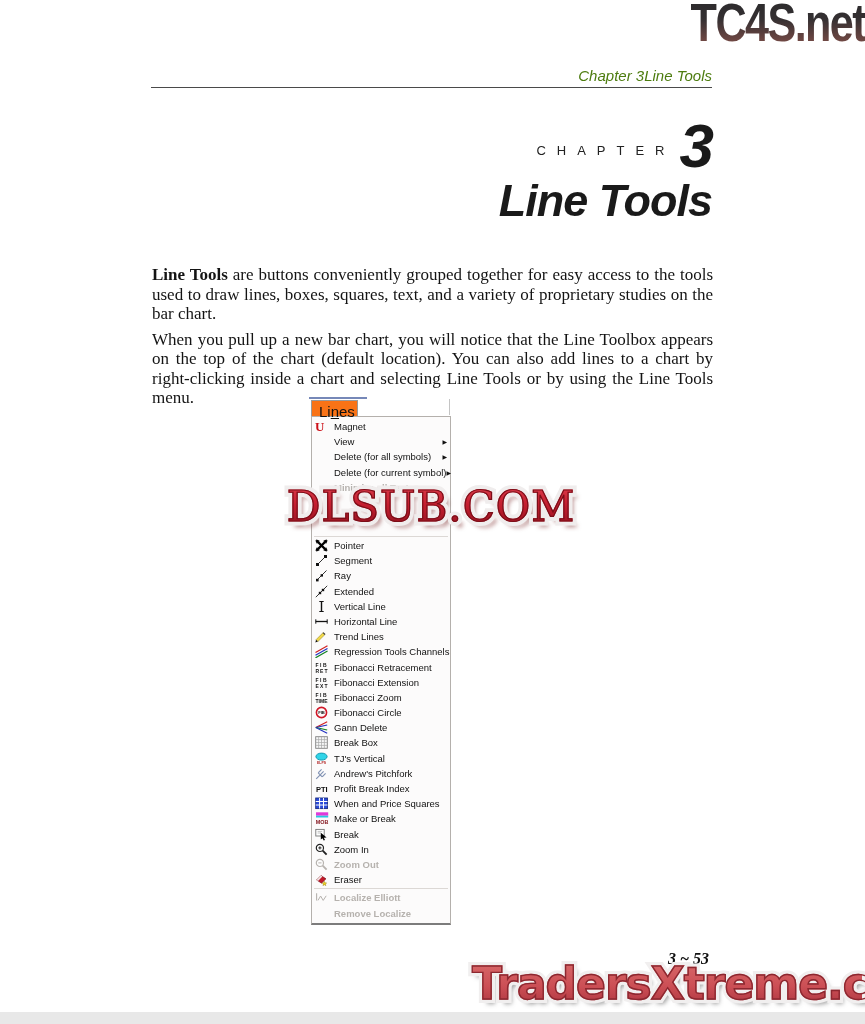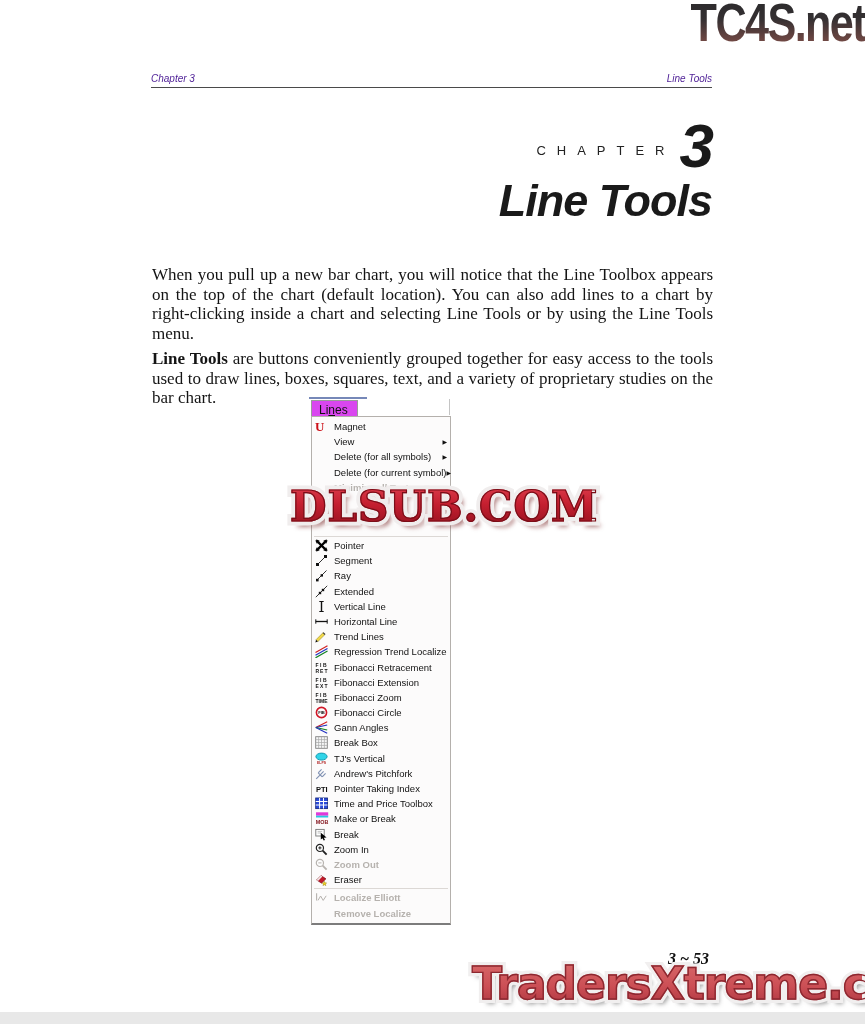--- a/index.html
+++ b/index.html
@@ -8,23 +8,23 @@
 
   
   .tc4s{position:absolute;top:-9px;right:0px;z-index:4;
         font-family:"Liberation Sans",sans-serif;font-weight:bold;font-size:54px;
         letter-spacing:-2px;transform:scaleX(.80);transform-origin:top right;
         background:linear-gradient(180deg,#28282a 0%,#343032 45%,#6e4743 80%,#8a5b52 100%);
         -webkit-background-clip:text;background-clip:text;color:transparent;}
 
   
   .runhead{position:absolute;left:151px;top:61px;width:561px;height:23px;z-index:2;
-           display:flex;justify-content:space-between;align-items:flex-end;
+           display:flex;justify-content:flex-end;align-items:flex-end;
            border-bottom:1.5px solid #4a4a4a;
-           font-family:"Liberation Sans",sans-serif;font-style:italic;font-size:10px;color:#4c1d95;
+           font-family:"Liberation Sans",sans-serif;font-style:italic;font-size:15px;color:#4d7c0f;
            padding-bottom:3px;box-sizing:content-box;}
 
   
   .chap{position:absolute;right:153px;top:118px;text-align:right;z-index:2;color:#1a1a1a;}
   .chap-row{display:flex;align-items:flex-end;justify-content:flex-end;}
   .chap-eyebrow{font-family:"Liberation Sans",sans-serif;font-size:13px;letter-spacing:11px;
                 margin:0 4px 16px 0;color:#222;}
   .chap-num{font-family:"Liberation Sans",sans-serif;font-weight:bold;font-style:italic;
             font-size:62px;line-height:56px;letter-spacing:-2px;}
   .chap-title{font-family:"Liberation Sans",sans-serif;font-weight:bold;font-style:italic;
@@ -35,43 +35,43 @@
             font-family:"Liberation Serif",serif;font-size:17px;line-height:19.5px;
             text-align:justify;color:#141414;}
   .bodytext p{margin:0 0 6px 0;}
   .lead{font-weight:bold;}
 
   
   .menu-wrap{position:absolute;left:306px;top:397px;z-index:2;
              font-family:"Liberation Sans",sans-serif;}
   .menu-topline{width:58px;height:2px;background:#7688b8;border-bottom:1px solid #fff;margin-left:3px;}
   .menu-tab{margin-left:5px;width:47px;height:16px;border:1px solid #9a9a9a;border-bottom:none;
-            background:#d946ef;font-size:12px;color:#111;padding:2px 0 0 7px;box-sizing:border-box;}
+            background:#f97316;font-size:15px;color:#111;padding:2px 0 0 7px;box-sizing:border-box;}
   .menu-tab u{text-decoration:underline;}
   .menu-panel{margin-left:5px;width:140px;background:#fcfbfb;border:1px solid #b4b0ac;
               border-bottom:2px solid #7c7c7c;box-sizing:border-box;padding:2px 0;}
   .menu-item{height:15.2px;display:flex;align-items:center;padding-left:3px;
              font-size:9.5px;color:#111;white-space:nowrap;}
   .menu-item.disabled{color:#b6b2ae;font-weight:bold;}
   .mi-icon{flex:0 0 15px;width:15px;height:13px;margin-right:4px;display:flex;
            align-items:center;justify-content:flex-start;overflow:visible;}
   .mi-arrow{margin-left:auto;padding-right:3px;font-size:6px;color:#111;}
   .menu-sep{height:1px;background:#dcd8d5;margin:1px 2px;}
   .menu-spacer{height:40px;}
   .magnet-u{font-family:"Liberation Serif",serif;font-weight:bold;font-size:13px;color:#cc1018;line-height:12px;}
   .menu-vline{position:absolute;left:143px;top:2px;width:1px;height:16px;background:#c4c4c4;}
 
   
   .wm{position:absolute;text-align:center;pointer-events:none;}
   .wm .back,.wm .front{display:block;white-space:nowrap;}
   .wm .back{position:absolute;left:0;top:0;width:100%;}
   .wm .front{position:relative;}
 
-  .wm-dlsub{left:290px;top:482px;width:302px;z-index:6;
-            font-family:"DejaVu Serif",serif;font-weight:bold;font-size:42px;letter-spacing:1px;}
+  .wm-dlsub{left:280px;top:482px;width:302px;z-index:6;
+            font-family:"DejaVu Serif",serif;font-weight:normal;font-size:42px;letter-spacing:1px;}
   .wm-dlsub .back{color:#f0eded;-webkit-text-stroke:9px #f0eded;
                   text-shadow:5px 6px 4px rgba(115,30,30,.55),-2px -2px 2px rgba(160,160,160,.3);}
   .wm-dlsub .front{background:linear-gradient(180deg,#e04050 0%,#c51f30 45%,#8e0f1c 100%);
                    -webkit-background-clip:text;background-clip:text;color:transparent;
                    -webkit-text-stroke:1.2px #7a0e18;}
 
   .wm-traders{left:472px;top:958px;width:390px;z-index:6;
               font-family:"DejaVu Sans",sans-serif;font-weight:bold;font-size:44px;letter-spacing:-1px;}
   .wm-traders .back{color:#f1efef;-webkit-text-stroke:8px #f1efef;
                     text-shadow:4px 5px 4px rgba(90,90,90,.55);}
@@ -96,22 +96,22 @@
 
   <div class="chap">
     <div class="chap-row">
       <span class="chap-eyebrow">CHAPTER</span>
       <span class="chap-num">3</span>
     </div>
     <div class="chap-title">Line Tools</div>
   </div>
 
   <div class="bodytext">
+    <p><span class="lead">Line Tools</span><span> are buttons conveniently grouped together for easy access to the tools used to draw lines, boxes, squares, text, and a variety of proprietary studies on the bar chart.</span></p>
     <p>When you pull up a new bar chart, you will notice that the Line Toolbox appears on the top of the chart (default location). You can also add lines to a chart by right-clicking inside a chart and selecting Line Tools or by using the Line Tools menu.</p>
-    <p><span class="lead">Line Tools</span><span> are buttons conveniently grouped together for easy access to the tools used to draw lines, boxes, squares, text, and a variety of proprietary studies on the bar chart.</span></p>
   </div>
 
   <div class="menu-wrap">
     <div class="menu-topline"></div>
     <div class="menu-vline"></div>
     <div class="menu-tab" id="menu-tab">Li<u>n</u>es</div>
     <div class="menu-panel" id="menu-panel">
         <div class="menu-item">
           <span class="mi-icon">
             <span class="magnet-u">U</span>
@@ -209,21 +209,21 @@
           <span class="mi-label">Trend Lines</span>
         </div>
         <div class="menu-item">
           <span class="mi-icon">
             <svg width="13" height="13" viewBox="0 0 13 13" xmlns="http://www.w3.org/2000/svg">
               <line x1="0.5" y1="7.5" x2="12.5" y2="0.8" stroke="#d02020" stroke-width="1.2"></line>
               <line x1="0.5" y1="10.2" x2="12.5" y2="3.5" stroke="#2030c0" stroke-width="1.2"></line>
               <line x1="0.5" y1="12.8" x2="12.5" y2="6.1" stroke="#108020" stroke-width="1.2"></line>
             </svg>
           </span>
-          <span class="mi-label">Regression Trend Localize</span>
+          <span class="mi-label">Regression Tools Channels</span>
         </div>
         <div class="menu-item">
           <span class="mi-icon">
             <svg width="14" height="13" viewBox="0 0 13 13" xmlns="http://www.w3.org/2000/svg">
               <text x="0" y="5.6" font-size="5" font-weight="bold" fill="#111" font-family="Liberation Sans,sans-serif" textLength="11">FIB</text>
               <text x="0" y="11.6" font-size="5" font-weight="bold" fill="#111" font-family="Liberation Sans,sans-serif" textLength="12">RET</text>
             </svg>
           </span>
           <span class="mi-label">Fibonacci Retracement</span>
         </div>
@@ -256,21 +256,21 @@
         </div>
         <div class="menu-item">
           <span class="mi-icon">
             <svg width="13" height="13" viewBox="0 0 13 13" xmlns="http://www.w3.org/2000/svg">
               <line x1="0.8" y1="6.5" x2="12.2" y2="0.8" stroke="#d02020" stroke-width="1.1"></line>
               <line x1="0.8" y1="6.5" x2="12.2" y2="4" stroke="#2030c0" stroke-width="1.1"></line>
               <line x1="0.8" y1="6.5" x2="12.2" y2="9" stroke="#108020" stroke-width="1.1"></line>
               <line x1="0.8" y1="6.5" x2="12.2" y2="12.2" stroke="#2030c0" stroke-width="1.1"></line>
             </svg>
           </span>
-          <span class="mi-label">Gann Angles</span>
+          <span class="mi-label">Gann Delete</span>
         </div>
         <div class="menu-item">
           <span class="mi-icon">
             <svg width="13" height="13" viewBox="0 0 13 13" xmlns="http://www.w3.org/2000/svg">
               <rect x="0.7" y="0.7" width="11.6" height="11.6" fill="#f6f6f6" stroke="#808080" stroke-width="0.9"></rect>
               <path d="M3.6,0.7 V12.3 M6.5,0.7 V12.3 M9.4,0.7 V12.3 M0.7,3.6 H12.3 M0.7,6.5 H12.3 M0.7,9.4 H12.3" stroke="#a8a8a8" stroke-width="0.7"></path>
             </svg>
           </span>
           <span class="mi-label">Break Box</span>
         </div>
@@ -290,30 +290,30 @@
             </svg>
           </span>
           <span class="mi-label">Andrew's Pitchfork</span>
         </div>
         <div class="menu-item">
           <span class="mi-icon">
             <svg width="16" height="13" viewBox="0 0 13 13" xmlns="http://www.w3.org/2000/svg">
               <text x="0" y="10" font-size="7.5" font-weight="bold" fill="#111" font-family="Liberation Sans,sans-serif">PTI</text>
             </svg>
           </span>
-          <span class="mi-label">Pointer Taking Index</span>
+          <span class="mi-label">Profit Break Index</span>
         </div>
         <div class="menu-item">
           <span class="mi-icon">
             <svg width="13" height="13" viewBox="0 0 13 13" xmlns="http://www.w3.org/2000/svg">
               <rect x="0.7" y="1" width="11.8" height="10.6" fill="#2a4ad8" stroke="#182a80" stroke-width="0.9"></rect>
               <path d="M4.6,1 V11.6 M8.5,1 V11.6 M0.7,4.5 H12.5 M0.7,8 H12.5" stroke="#ffffff" stroke-width="1"></path>
             </svg>
           </span>
-          <span class="mi-label">Time and Price Toolbox</span>
+          <span class="mi-label">When and Price Squares</span>
         </div>
         <div class="menu-item">
           <span class="mi-icon">
             <svg width="14" height="13" viewBox="0 0 13 13" xmlns="http://www.w3.org/2000/svg">
               <rect x="0.5" y="0.3" width="12.2" height="3.4" fill="#e03ad8"></rect>
               <rect x="0.5" y="3.7" width="12.2" height="1.8" fill="#28c8e0"></rect>
               <text x="6.6" y="11.8" font-size="5.4" font-weight="bold" fill="#801018" text-anchor="middle" font-family="Liberation Sans,sans-serif">MOB</text>
             </svg>
           </span>
           <span class="mi-label">Make or Break</span>

